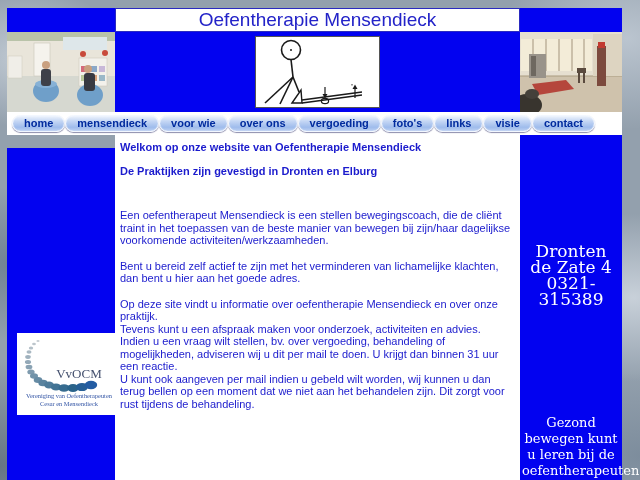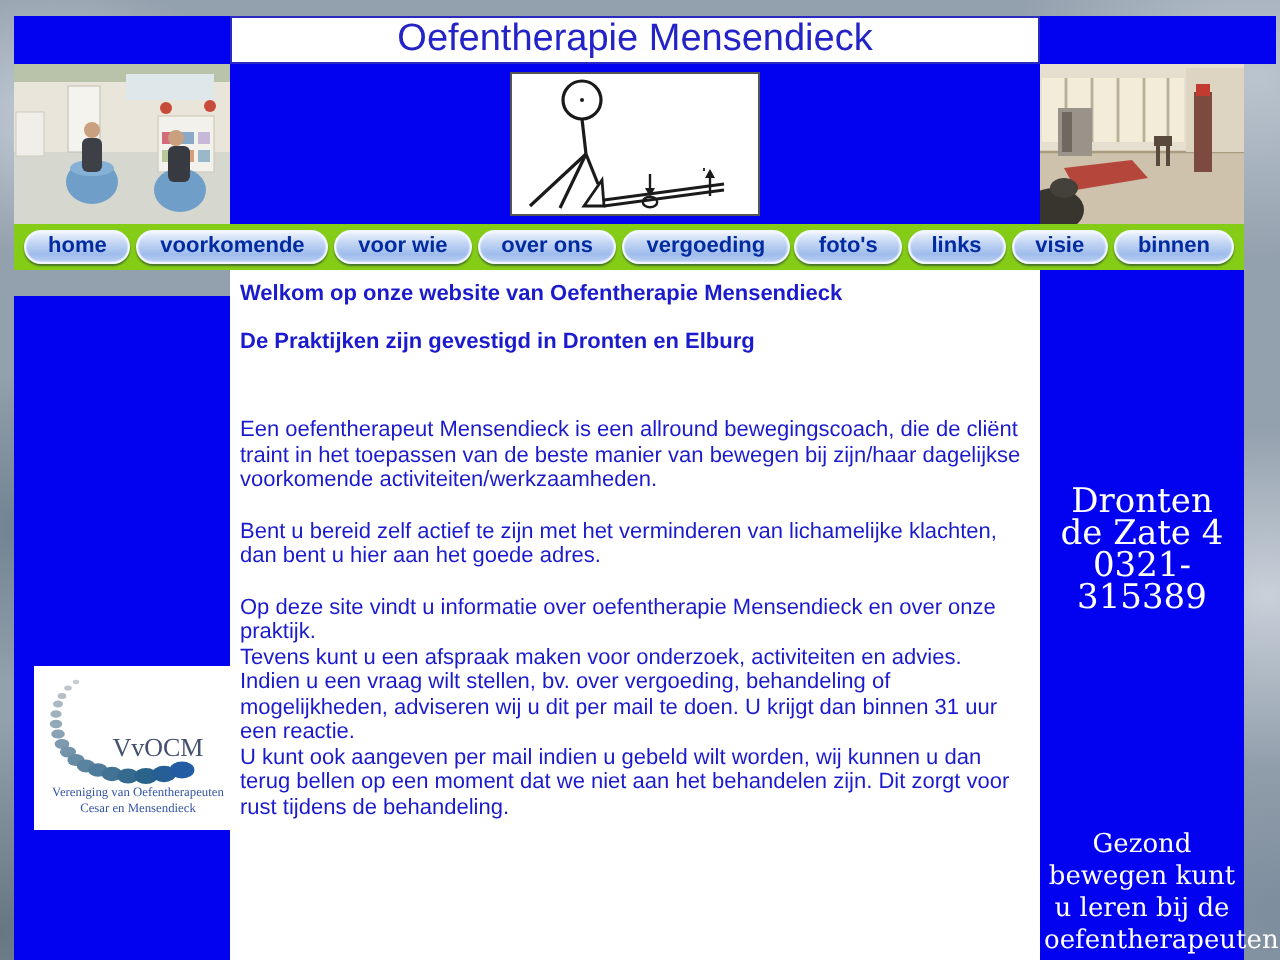--- a/index.html
+++ b/index.html
@@ -12,37 +12,37 @@
       radial-gradient(160px 120px at 99% 62%, rgba(236,241,247,.6), transparent 70%),
       radial-gradient(150px 110px at 2% 55%, rgba(70,95,115,.45), transparent 70%),
       radial-gradient(200px 150px at 0% 97%, rgba(66,84,96,.55), transparent 70%),
       radial-gradient(170px 120px at 100% 95%, rgba(92,112,132,.4), transparent 70%),
       radial-gradient(300px 220px at 50% 45%, rgba(152,166,180,.35), transparent 70%);
     font-family:"Liberation Sans", sans-serif;
   }
   .container{position:absolute;left:7px;top:8px;width:615px;height:472px;}
 
   
-  .header-row{position:absolute;left:0;top:0;width:615px;height:24px;background:#0202f0;padding-left:16px;}
+  .header-row{position:absolute;left:0;top:0;width:615px;height:24px;background:#0202f0;}
   .title-box{position:absolute;left:108px;top:0;width:403px;height:22px;background:#ffffff;
     border:1px solid #2a2ac0;display:flex;align-items:center;justify-content:center;}
   .title-box span{font-size:19px;color:#2323c8;letter-spacing:0;}
 
   
   .photo-row{position:absolute;left:0;top:24px;width:615px;height:80px;background:#0202f0;}
   .photo{position:absolute;top:0;height:80px;overflow:hidden;}
   .photo-left{left:0;width:108px;}
   .photo-right{left:513px;width:102px;}
   .center-banner{position:absolute;left:108px;top:0;width:405px;height:80px;background:#0202f0;
     display:flex;align-items:center;justify-content:center;}
   .figure-box{width:125px;height:72px;background:#ffffff;border:1px solid #555;box-sizing:border-box;}
 
   
-  .navbar{position:absolute;left:0;top:104px;width:615px;height:23px;background:#84cc16;
-    display:flex;align-items:center;justify-content:space-between;padding:0 5px;box-sizing:border-box;}
+  .navbar{position:absolute;left:0;top:104px;width:615px;height:23px;background:#ffffff;
+    display:flex;align-items:center;justify-content:flex-start;padding:0 5px;box-sizing:border-box;}
   .nav-btn{
     font-family:"Liberation Sans",sans-serif;font-weight:bold;font-size:11px;color:#012b9e;
     background:linear-gradient(#eef4fd 0%,#c4d6f4 35%,#9fbcec 75%,#bcd0f2 100%);
     border:1px solid #f2f7ff;border-radius:9px;padding:1px 11px 2px;cursor:pointer;
     box-shadow:0 1px 1px rgba(0,0,70,.45), inset 0 0 1px #fff;white-space:nowrap;}
 
   
   .main-row{position:absolute;left:0;top:127px;width:615px;height:345px;}
   .left-col{position:absolute;left:0;top:13px;width:108px;height:345px;background:#0202f0;}
   .logo-box{position:absolute;left:10px;top:185px;width:98px;height:82px;background:#ffffff;}
@@ -145,28 +145,28 @@
         <rect x="58" y="41" width="2" height="10" fill="#5a4a3e"></rect>
           <rect x="63" y="41" width="2" height="10" fill="#5a4a3e"></rect>
         <ellipse cx="7" cy="73" rx="15" ry="11" fill="#38342e"></ellipse>
         <ellipse cx="12" cy="62" rx="7" ry="5" fill="#44403a"></ellipse>
       </svg>
     </div>
   </div>
 
   <nav class="navbar">
     <button class="nav-btn">home</button>
-    <button class="nav-btn">voorkomende</button>
+    <button class="nav-btn">mensendieck</button>
     <button class="nav-btn">voor wie</button>
     <button class="nav-btn">over ons</button>
     <button class="nav-btn">vergoeding</button>
     <button class="nav-btn">foto's</button>
     <button class="nav-btn">links</button>
     <button class="nav-btn">visie</button>
-    <button class="nav-btn">binnen</button>
+    <button class="nav-btn">contact</button>
   </nav>
 
   <div class="main-row">
 
     <div class="left-col">
       <div class="logo-box">
         <svg width="98" height="82" viewBox="0 0 98 82">
           <ellipse cx="21" cy="8" rx="1.6" ry="1.1" fill="#c6cdd2"></ellipse>
           <ellipse cx="17" cy="11" rx="1.9" ry="1.3" fill="#bdc6cc"></ellipse>
           <ellipse cx="14" cy="15" rx="2.2" ry="1.5" fill="#b3bfc7"></ellipse>
@@ -187,21 +187,21 @@
           <text x="62" y="45" text-anchor="middle" font-family="Liberation Serif, serif" font-size="13" fill="#44506e">VvOCM</text>
           <text x="52" y="65" text-anchor="middle" font-family="Liberation Serif, serif" font-size="6.4" fill="#3355a5">Vereniging van Oefentherapeuten</text>
           <text x="52" y="73" text-anchor="middle" font-family="Liberation Serif, serif" font-size="6.4" fill="#3355a5">Cesar en Mensendieck</text>
         </svg>
       </div>
     </div>
 
     <div class="content">
       <p class="heading h1-gap">Welkom op onze website van Oefentherapie Mensendieck</p>
       <p class="heading h2-gap">De Praktijken zijn gevestigd in Dronten en Elburg</p>
-      <p class="p-gap">Een oefentherapeut Mensendieck is een allround bewegingscoach, die de cliënt traint in het toepassen van de beste manier van bewegen bij zijn/haar dagelijkse voorkomende activiteiten/werkzaamheden.</p>
+      <p class="p-gap">Een oefentherapeut Mensendieck is een stellen bewegingscoach, die de cliënt traint in het toepassen van de beste manier van bewegen bij zijn/haar dagelijkse voorkomende activiteiten/werkzaamheden.</p>
       <p class="p-gap">Bent u bereid zelf actief te zijn met het verminderen van lichamelijke klachten, dan bent u hier aan het goede adres.</p>
       <p>Op deze site vindt u informatie over oefentherapie Mensendieck en over onze praktijk.</p>
       <p>Tevens kunt u een afspraak maken voor onderzoek, activiteiten en advies.</p>
       <p>Indien u een vraag wilt stellen, bv. over vergoeding, behandeling of mogelijkheden, adviseren wij u dit per mail te doen. U krijgt dan binnen 31 uur een reactie.</p>
       <p>U kunt ook aangeven per mail indien u gebeld wilt worden, wij kunnen u dan terug bellen op een moment dat we niet aan het behandelen zijn. Dit zorgt voor rust tijdens de behandeling.</p>
     </div>
 
     <div class="right-col">
       <div class="addresses">
         <div class="addr">

